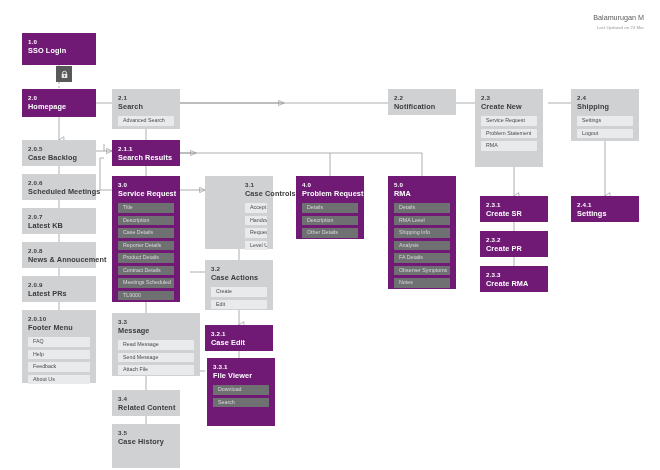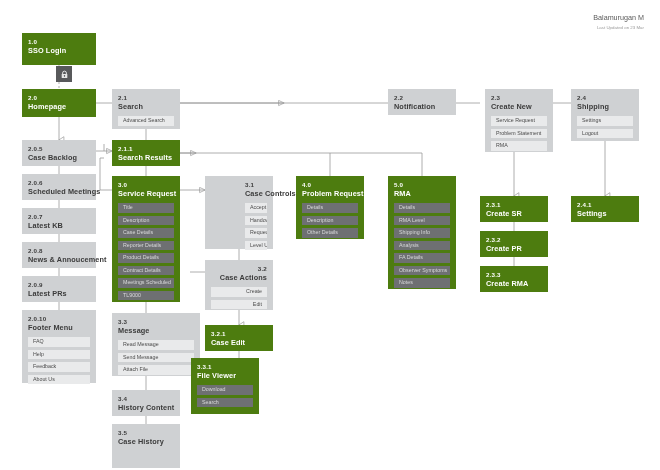--- a/index.html
+++ b/index.html
@@ -38,21 +38,21 @@
   #author .sub {
     font-size: 4.4px; color: #9a9a9a; margin-top: 2.5px;
     white-space: nowrap;
   }
 
   
   .node {
     position: absolute;
     padding: 5px 6px 0 6px;
   }
-  .node.dark  { background: #4d7c0f; }
+  .node.dark  { background: #701a75; }
   .node.light { background: #cfd1d3; }
 
   .node .num {
     font-size: 6.2px; font-weight: bold;
     line-height: 8px; letter-spacing: 0.2px;
   }
   .node .ttl {
     font-size: 7.3px; font-weight: bold;
     line-height: 10px; letter-spacing: 0.1px;
     white-space: nowrap;
@@ -238,49 +238,49 @@
         <div class="num">3.3</div>
         <div class="ttl">Message</div>
         <div class="items">
           <div class="item">Read Message</div>
           <div class="item">Send Message</div>
           <div class="item">Attach File</div>
         </div>
       </div>
       <div class="node light" style="left: 112px; top: 390px; width: 68px; height: 26px;">
         <div class="num">3.4</div>
-        <div class="ttl">History Content</div>
+        <div class="ttl">Related Content</div>
       </div>
       <div class="node light" style="left: 112px; top: 424px; width: 68px; height: 44px;">
         <div class="num">3.5</div>
         <div class="ttl">Case History</div>
       </div>
       <div class="node light" style="left: 205px; top: 176px; width: 68px; height: 73px; padding-left: 40px;">
         <div class="num">3.1</div>
         <div class="ttl">Case Controls</div>
         <div class="items">
           <div class="item">Accept</div>
           <div class="item">Handover</div>
           <div class="item">Requeue</div>
           <div class="item">Level Up</div>
         </div>
       </div>
-      <div class="node light" style="left: 205px; top: 260px; width: 68px; height: 50px; text-align: right;">
+      <div class="node light" style="left: 205px; top: 260px; width: 68px; height: 50px;">
         <div class="num">3.2</div>
         <div class="ttl">Case Actions</div>
         <div class="items">
           <div class="item">Create</div>
           <div class="item">Edit</div>
         </div>
       </div>
       <div class="node dark" style="left: 205px; top: 325px; width: 68px; height: 26px;">
         <div class="num">3.2.1</div>
         <div class="ttl">Case Edit</div>
       </div>
-      <div class="node dark" style="left: 191px; top: 358px; width: 68px; height: 56px;">
+      <div class="node dark" style="left: 207px; top: 358px; width: 68px; height: 68px;">
         <div class="num">3.3.1</div>
         <div class="ttl">File Viewer</div>
         <div class="items">
           <div class="item">Download</div>
           <div class="item">Search</div>
         </div>
       </div>
       <div class="node dark" style="left: 296px; top: 176px; width: 68px; height: 63px;">
         <div class="num">4.0</div>
         <div class="ttl">Problem Request</div>
@@ -300,21 +300,21 @@
           <div class="item">Analysis</div>
           <div class="item">FA Details</div>
           <div class="item">Observer Symptoms</div>
           <div class="item">Notes</div>
         </div>
       </div>
       <div class="node light" style="left: 388px; top: 89px; width: 68px; height: 26px;">
         <div class="num">2.2</div>
         <div class="ttl">Notification</div>
       </div>
-      <div class="node light" style="left: 485px; top: 89px; width: 68px; height: 63px;">
+      <div class="node light" style="left: 475px; top: 89px; width: 68px; height: 78px;">
         <div class="num">2.3</div>
         <div class="ttl">Create New</div>
         <div class="items">
           <div class="item">Service Request</div>
           <div class="item">Problem Statement</div>
           <div class="item">RMA</div>
         </div>
       </div>
       <div class="node dark" style="left: 480px; top: 196px; width: 68px; height: 26px;">
         <div class="num">2.3.1</div>

